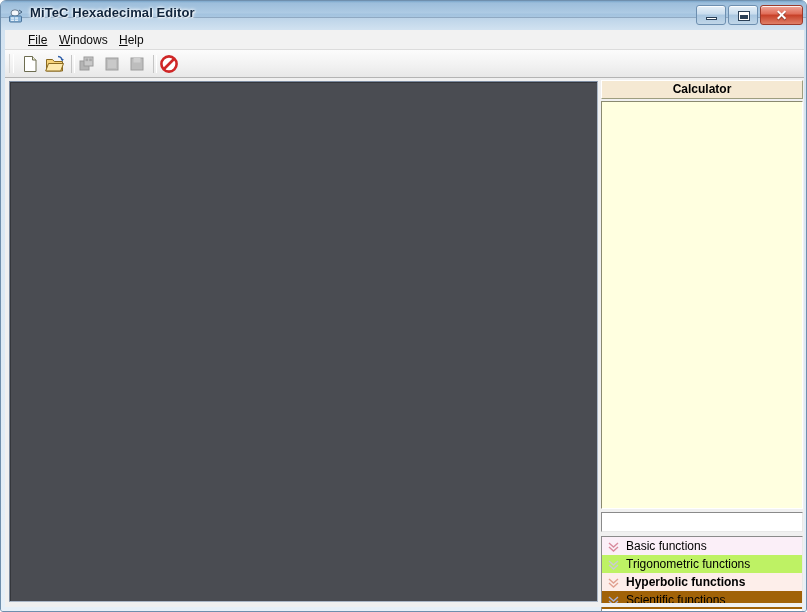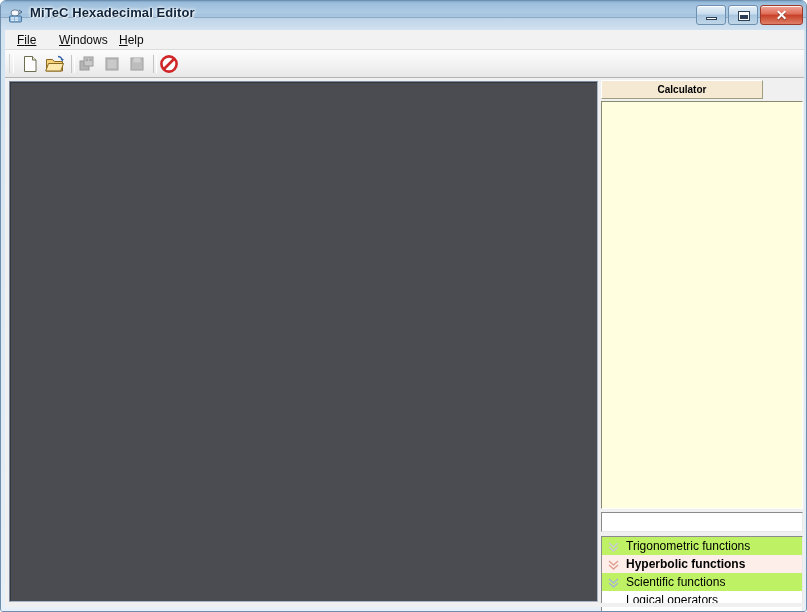--- a/index.html
+++ b/index.html
@@ -201,28 +201,28 @@
   
   .calcpanel {
     position: absolute;
     left: 596px; top: 50px;
     width: 202px;
     height: 560px;
   }
   .calc-header {
     position: absolute;
     left: 0; top: 0;
-    width: 162px; height: 19px;
+    width: 202px; height: 19px;
     background: #f5e9d3;
     border: 1px solid #9e9e80;
     border-top-color: #ffffff;
     border-left-color: #ffffff;
     box-sizing: border-box;
     text-align: center;
-    font-size: 10px;
+    font-size: 12px;
     font-weight: bold;
     color: #000000;
     line-height: 17px;
   }
   .calc-display {
     position: absolute;
     left: 0; top: 21px;
     width: 202px;
     height: 408px;
     background: #ffffe0;
@@ -321,21 +321,21 @@
       </div>
       <div class="winbtn close">
         <span class="glyph-close">✕</span>
       </div>
     </div>
   </div>
 
   <div class="client">
 
     <div class="menubar">
-      <div class="menuitem" style="left:6px;text-decoration:underline;"><u>F</u>ile</div>
+      <div class="menuitem" style="left:17px;text-decoration:underline;"><u>F</u>ile</div>
       <div class="menuitem" style="left:48px;"><u>W</u>indows</div>
       <div class="menuitem" style="left:108px;"><u>H</u>elp</div>
     </div>
 
     <div class="toolbar">
       <span class="tb-grip"></span>
 
       <div class="tb-btn" style="left:14px;">
         <svg width="22" height="22" viewBox="0 0 22 22">
           <path d="M5.5 3.5 h8 l3.5 3.5 v11.5 h-11.5 z" fill="#ffffff" stroke="#6d6d50" stroke-width="1"></path>
@@ -392,20 +392,29 @@
     <div class="calcpanel">
 
       <div class="calc-header">Calculator</div>
 
       <div class="calc-display"></div>
 
       <input class="calc-input" type="text" value="" placeholder="" style="">
 
       <div class="func-list">
 
+        <div class="func-row" style="background:#fbeff8;">
+          <span class="func-chev">
+            <svg width="13" height="13" viewBox="0 0 13 13">
+              <path d="M2 3 L6.5 7 L11 3" fill="none" stroke="#d98a9e" stroke-width="1.4"></path>
+              <path d="M2 7 L6.5 11 L11 7" fill="none" stroke="#d98a9e" stroke-width="1.4"></path>
+            </svg>
+          </span>
+          <span class="func-label">Basic functions</span>
+        </div>
 
         <div class="func-row" style="background:#bef264;">
           <span class="func-chev">
             <svg width="13" height="13" viewBox="0 0 13 13">
               <path d="M2 3 L6.5 7 L11 3" fill="none" stroke="#c9c9d6" stroke-width="1.4"></path>
               <path d="M2 7 L6.5 11 L11 7" fill="none" stroke="#c9c9d6" stroke-width="1.4"></path>
             </svg>
           </span>
           <span class="func-label">Trigonometric functions</span>
         </div>
@@ -413,21 +422,21 @@
         <div class="func-row" style="background:#fdeeea;font-weight:bold;">
           <span class="func-chev">
             <svg width="13" height="13" viewBox="0 0 13 13">
               <path d="M2 3 L6.5 7 L11 3" fill="none" stroke="#e0a090" stroke-width="1.4"></path>
               <path d="M2 7 L6.5 11 L11 7" fill="none" stroke="#e0a090" stroke-width="1.4"></path>
             </svg>
           </span>
           <span class="func-label">Hyperbolic functions</span>
         </div>
 
-        <div class="func-row" style="background:#bef264;">
+        <div class="func-row" style="background:#a16207;">
           <span class="func-chev">
             <svg width="13" height="13" viewBox="0 0 13 13">
               <path d="M2 3 L6.5 7 L11 3" fill="none" stroke="#a8b0d8" stroke-width="1.4"></path>
               <path d="M2 7 L6.5 11 L11 7" fill="none" stroke="#a8b0d8" stroke-width="1.4"></path>
             </svg>
           </span>
           <span class="func-label">Scientific functions</span>
         </div>
 
         <div class="func-row" style="background:#ffffff;">

